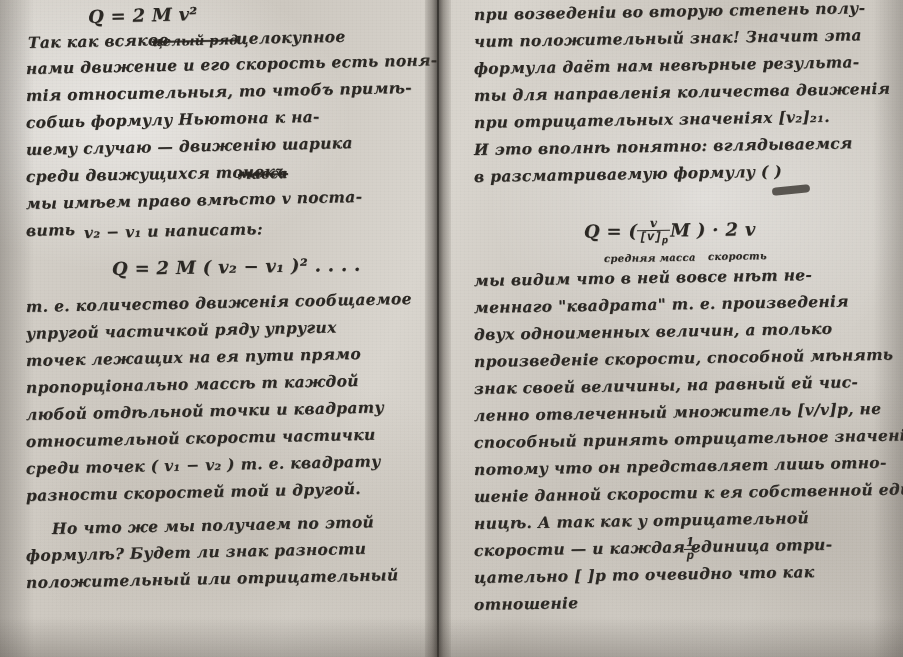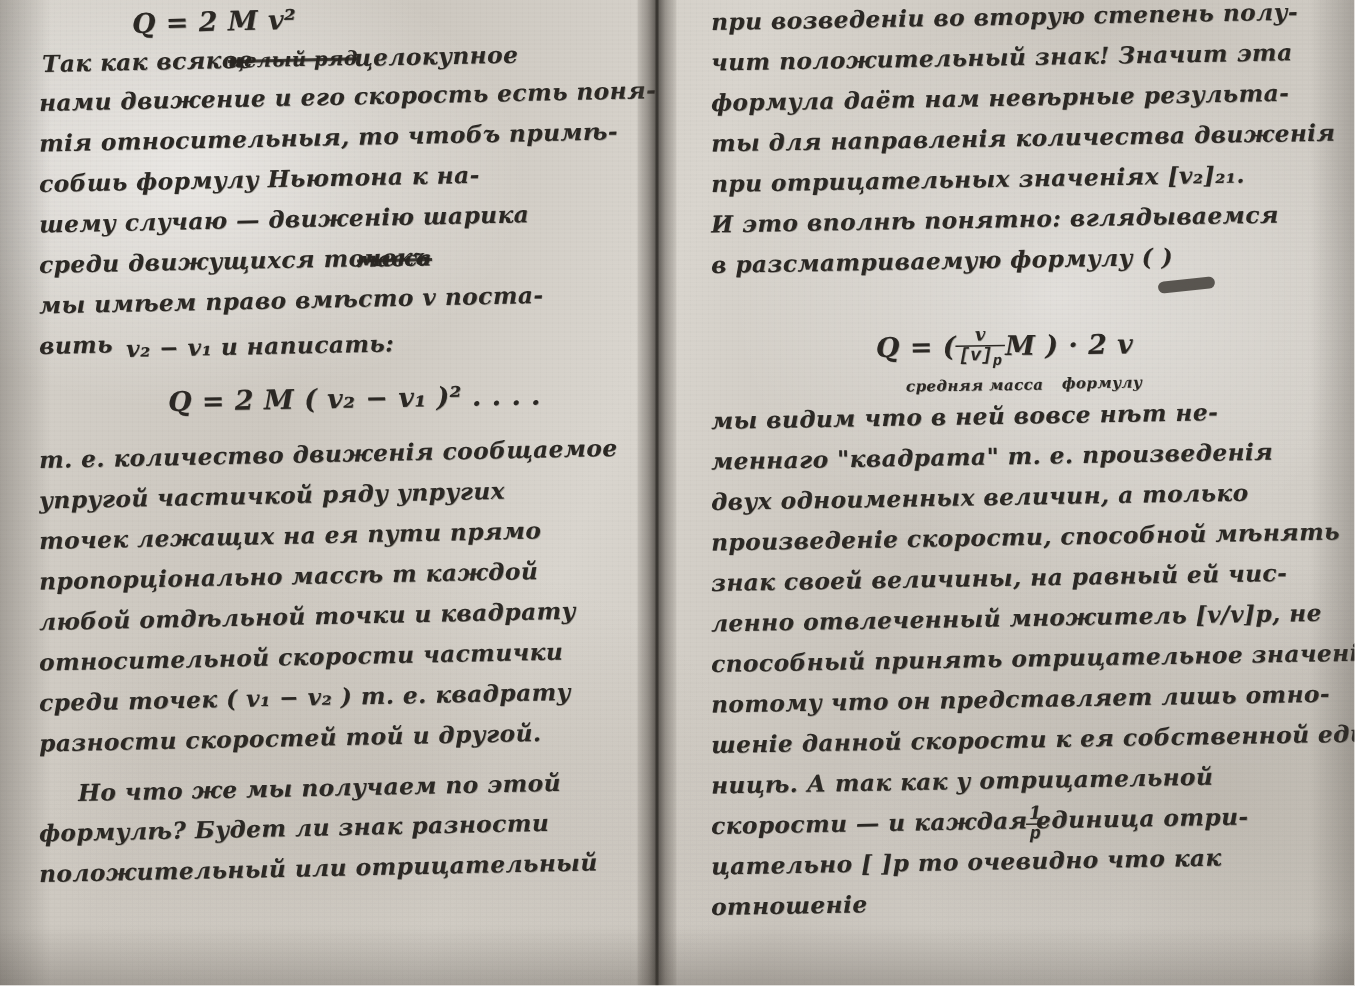--- a/index.html
+++ b/index.html
@@ -176,21 +176,21 @@
     <div class="hand line" style="left:22px; top:114px; transform:rotate(-1.0deg);">при отрицательных значеніях [v₂]₂₁.</div>
     <div class="hand line" style="left:22px; top:141px; transform:rotate(-1.0deg);">И это вполнѣ понятно: вглядываемся</div>
     <div class="hand line" style="left:22px; top:168px; transform:rotate(-1.0deg);">в разсматриваемую формулу ( )</div>
 
     <div class="blot" style="left:320px; top:186px; width:38px; height:8px; border-radius:4px; transform:rotate(-6deg);"></div>
 
     <div class="hand formula" style="left:132px; top:218px; transform:rotate(-0.8deg);">
       Q&nbsp;=&nbsp;(<span class="frac"><span class="num">v</span><span class="den">[v]<sub>р</sub></span></span>M&nbsp;)&nbsp;·&nbsp;2&nbsp;v
     </div>
     <div class="hand small" style="left:152px; top:253px; transform:rotate(-0.8deg);">средняя масса</div>
-    <div class="hand small" style="left:256px; top:251px; transform:rotate(-0.8deg);">формулу</div>
+    <div class="hand small" style="left:256px; top:251px; transform:rotate(-0.8deg);">скорость</div>
 
     <div class="hand line" style="left:22px; top:272px; transform:rotate(-1.0deg);">мы видим что в ней вовсе нѣт не-</div>
     <div class="hand line" style="left:22px; top:299px; transform:rotate(-1.0deg);">меннаго "квадрата" т. е. произведенія</div>
     <div class="hand line" style="left:22px; top:326px; transform:rotate(-1.0deg);">двух одноименных величин, а только</div>
     <div class="hand line" style="left:22px; top:353px; transform:rotate(-1.0deg);">произведеніе скорости, способной мѣнять</div>
     <div class="hand line" style="left:22px; top:380px; transform:rotate(-1.0deg);">знак своей величины, на равный ей чис-</div>
     <div class="hand line" style="left:22px; top:407px; transform:rotate(-1.0deg);">ленно отвлеченный множитель [v/v]р, не</div>
     <div class="hand line" style="left:22px; top:434px; transform:rotate(-1.0deg);">способный принять отрицательное значеніе</div>
     <div class="hand line" style="left:22px; top:461px; transform:rotate(-1.0deg);">потому что он представляет лишь отно-</div>
     <div class="hand line" style="left:22px; top:488px; transform:rotate(-1.0deg);">шеніе данной скорости к ея собственной еди-</div>

